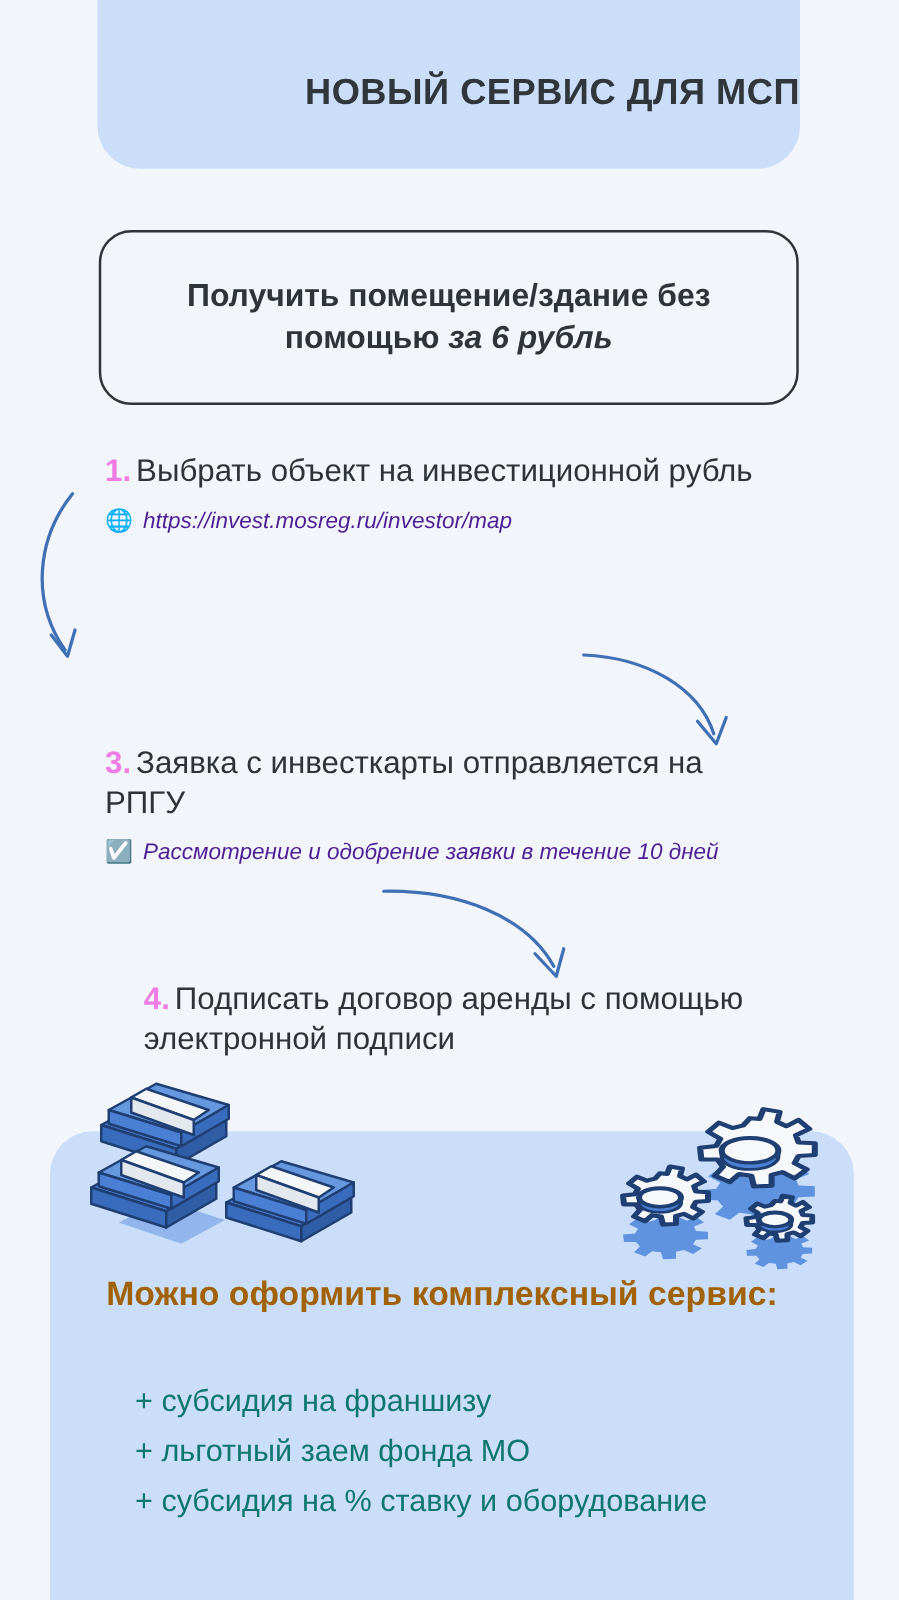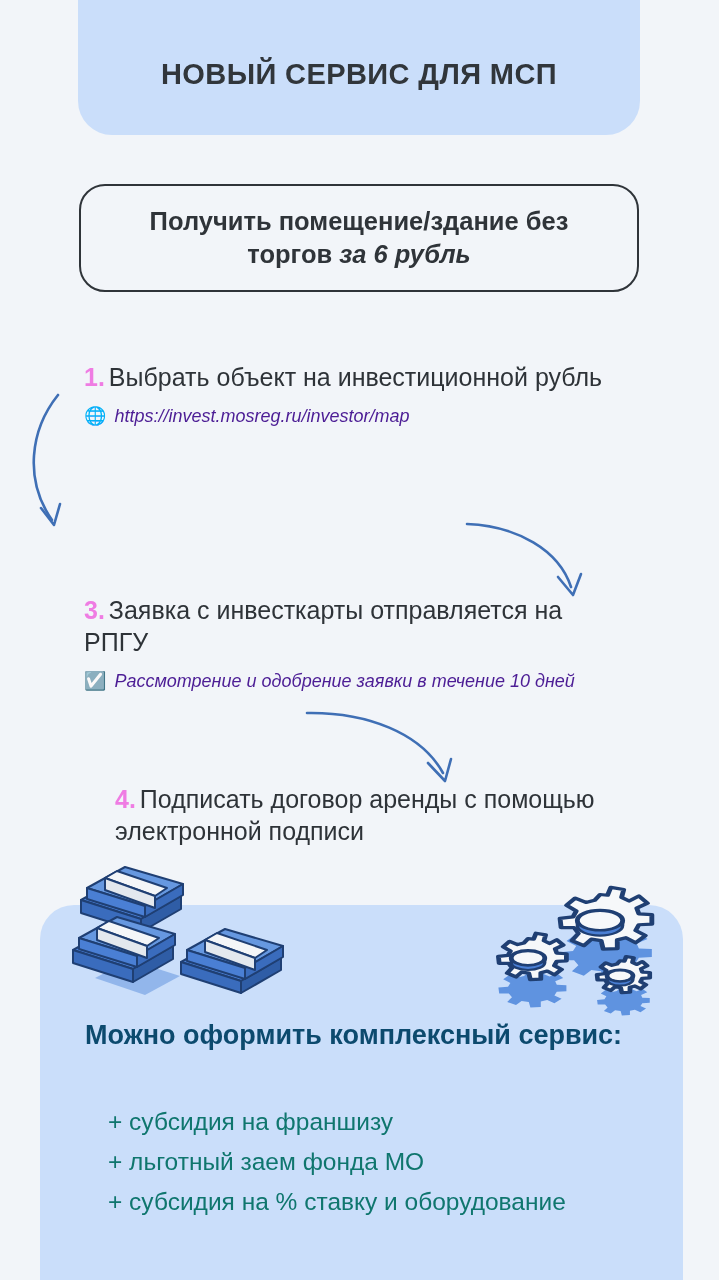--- a/index.html
+++ b/index.html
@@ -25,34 +25,34 @@
     width: 562px;
     height: 175px;
     background: #cadefa;
     border-radius: 0 0 34px 34px;
   }
   #top-title {
     position: absolute;
     left: 78px;
     top: 58px;
     width: 562px;
-    text-align: center;
+    text-align: right;
     font-size: 29px;
     font-weight: bold;
     letter-spacing: 0.4px;
     color: #31363b;
   }
 
   
   #subtitle-box {
     position: absolute;
     left: 79px;
     top: 184px;
     width: 560px;
-    height: 108px;
+    height: 140px;
     box-sizing: border-box;
     border: 2.5px solid #2f3439;
     border-radius: 26px;
     background: #f2f5f9;
     display: flex;
     align-items: center;
     justify-content: center;
   }
   #subtitle-text {
     text-align: center;
@@ -138,21 +138,21 @@
 
   
   #bottom-heading {
     position: absolute;
     left: 85px;
     top: 1018px;
     width: 570px;
     font-size: 27px;
     font-weight: bold;
     line-height: 1.3;
-    color: #0c4a6e;
+    color: #a16207;
   }
   #bottom-list {
     position: absolute;
     left: 108px;
     top: 1102px;
     width: 560px;
   }
   .bullet {
     font-size: 24.5px;
     line-height: 1.63;
@@ -163,21 +163,21 @@
 <body>
 
 <div id="page">
 
   <div id="top-panel"></div>
   <div id="top-title">НОВЫЙ СЕРВИС ДЛЯ МСП</div>
 
   <div id="subtitle-box">
     <div id="subtitle-text">
       <span>Получить помещение/здание без</span><br>
-      <span>торгов </span><span class="em">за 6 рубль</span>
+      <span>помощью </span><span class="em">за 6 рубль</span>
     </div>
   </div>
 
   <div class="step" id="step1">
     <div class="step-line">
       <span class="num">1.</span><span>Выбрать объект на инвестиционной рубль</span>
     </div>
     <div class="sub-line">
       <span class="glyph">🌐</span><span>https://invest.mosreg.ru/investor/map</span>
     </div>

